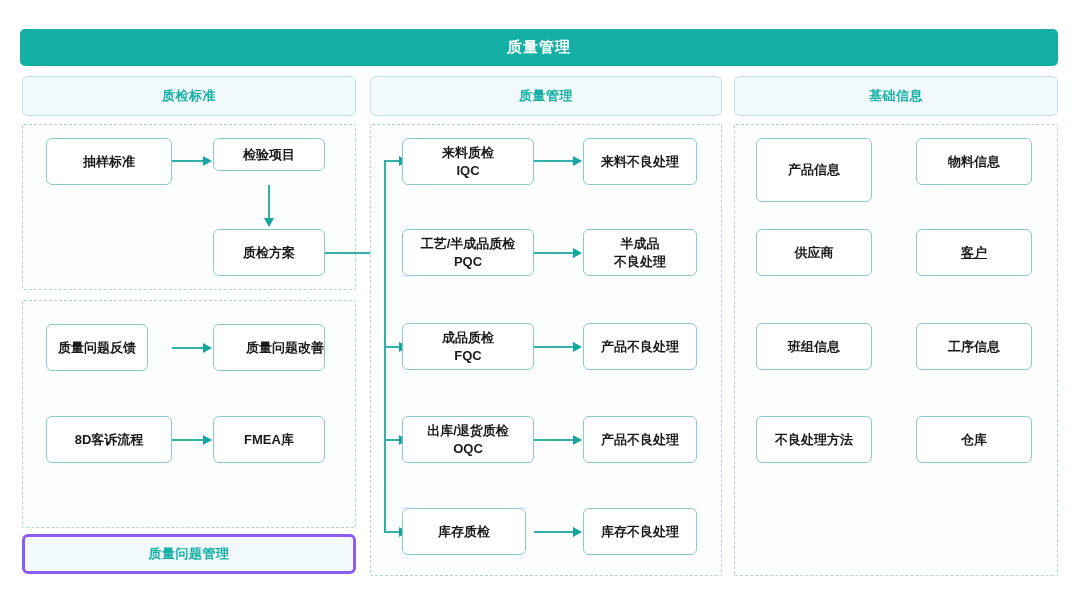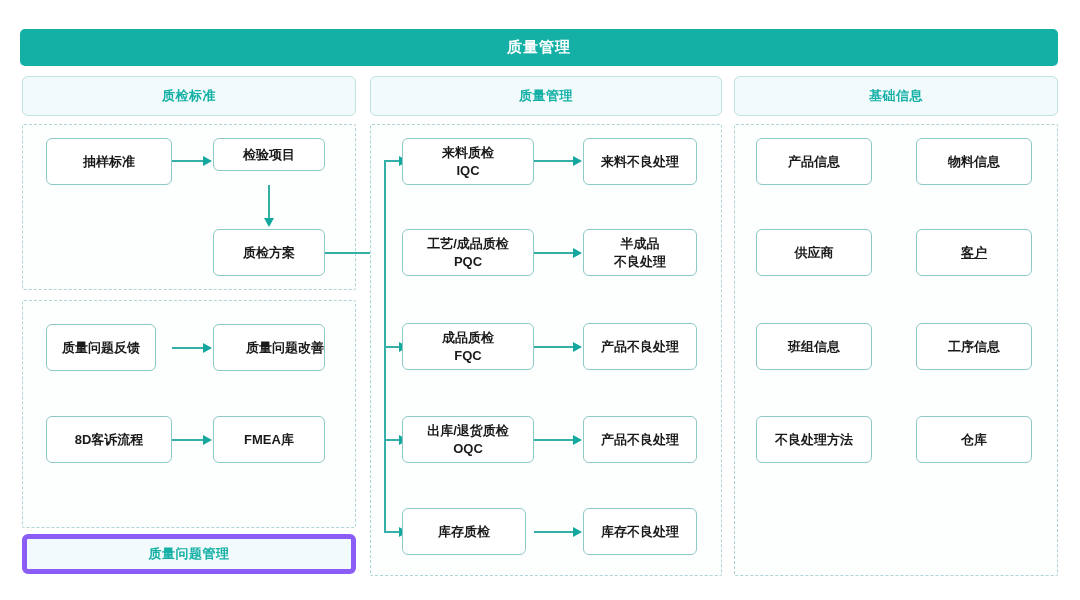--- a/index.html
+++ b/index.html
@@ -86,21 +86,21 @@
     border-top: 9px solid #13A79E;
     border-bottom: 0;
   }
 
   
   .footer-label {
     position: absolute;
     left: 22px; top: 534px;
     width: 334px; height: 40px;
     background: #F2FAFB;
-    border: 5px solid #8b5cf6;
+    border: 3px solid #8b5cf6;
     border-radius: 6px;
     display: flex; align-items: center; justify-content: center;
     color: #14B0A6;
     font-size: 13px;
     font-weight: bold;
     letter-spacing: .5px;
   }
 </style>
 </head>
 <body>
@@ -132,21 +132,21 @@
   <div class="ln h" style="left:172px; top:160px; width:32px;"></div>
   <div class="arrow" style="left:203px; top:156px;"></div>
 
   <div class="ln v" style="left:268px; top:185px; height:34px;"></div>
   <div class="arrow down" style="left:264px; top:218px;"></div>
 
   <div class="ln h" style="left:325px; top:252px; width:60px;"></div>
 
   <div class="dashed" style="left:22px; top:300px; width:334px; height:228px;"></div>
 
-  <div class="node" style="left:46px; top:324px; width:110px; height:47px;">
+  <div class="node" style="left:46px; top:324px; width:102px; height:47px;">
     <span>质量问题反馈</span>
   </div>
   <div class="node" style="left:213px; top:324px; width:112px; height:47px;justify-content:flex-end;">
     <span>质量问题改善</span>
   </div>
   <div class="ln h" style="left:172px; top:347px; width:32px;"></div>
   <div class="arrow" style="left:203px; top:343px;"></div>
 
   <div class="node" style="left:46px; top:416px; width:126px; height:47px;">
     <span>8D客诉流程</span>
@@ -177,21 +177,21 @@
     <span>来料质检
 IQC</span>
   </div>
   <div class="ln h" style="left:534px; top:160px; width:42px;"></div>
   <div class="arrow" style="left:573px; top:156px;"></div>
   <div class="node" style="left:583px; top:138px; width:114px; height:47px;">
     <span>来料不良处理</span>
   </div>
 
   <div class="node" style="left:402px; top:229px; width:132px; height:47px;">
-    <span>工艺/成品质检
+    <span>工艺/半成品质检
 PQC</span>
   </div>
   <div class="ln h" style="left:534px; top:252px; width:42px;"></div>
   <div class="arrow" style="left:573px; top:248px;"></div>
   <div class="node" style="left:583px; top:229px; width:114px; height:47px;">
     <span>半成品
 不良处理</span>
   </div>
 
   <div class="ln h" style="left:384px; top:346px; width:24px;"></div>
@@ -230,21 +230,21 @@
   </div>
 
   <div class="column" id="col-right">
     <div class="col-header">
       <span>基础信息</span>
     </div>
   </div>
 
   <div class="dashed" style="left:734px; top:124px; width:324px; height:452px;"></div>
 
-  <div class="node" style="left:756px; top:138px; width:116px; height:47px;">
+  <div class="node" style="left:756px; top:138px; width:116px; height:64px;">
     <span>产品信息</span>
   </div>
   <div class="node" style="left:916px; top:138px; width:116px; height:47px;">
     <span>物料信息</span>
   </div>
   <div class="node" style="left:756px; top:229px; width:116px; height:47px;">
     <span>供应商</span>
   </div>
   <div class="node" style="left:916px; top:229px; width:116px; height:47px;text-decoration:underline;">
     <span>客户</span>

